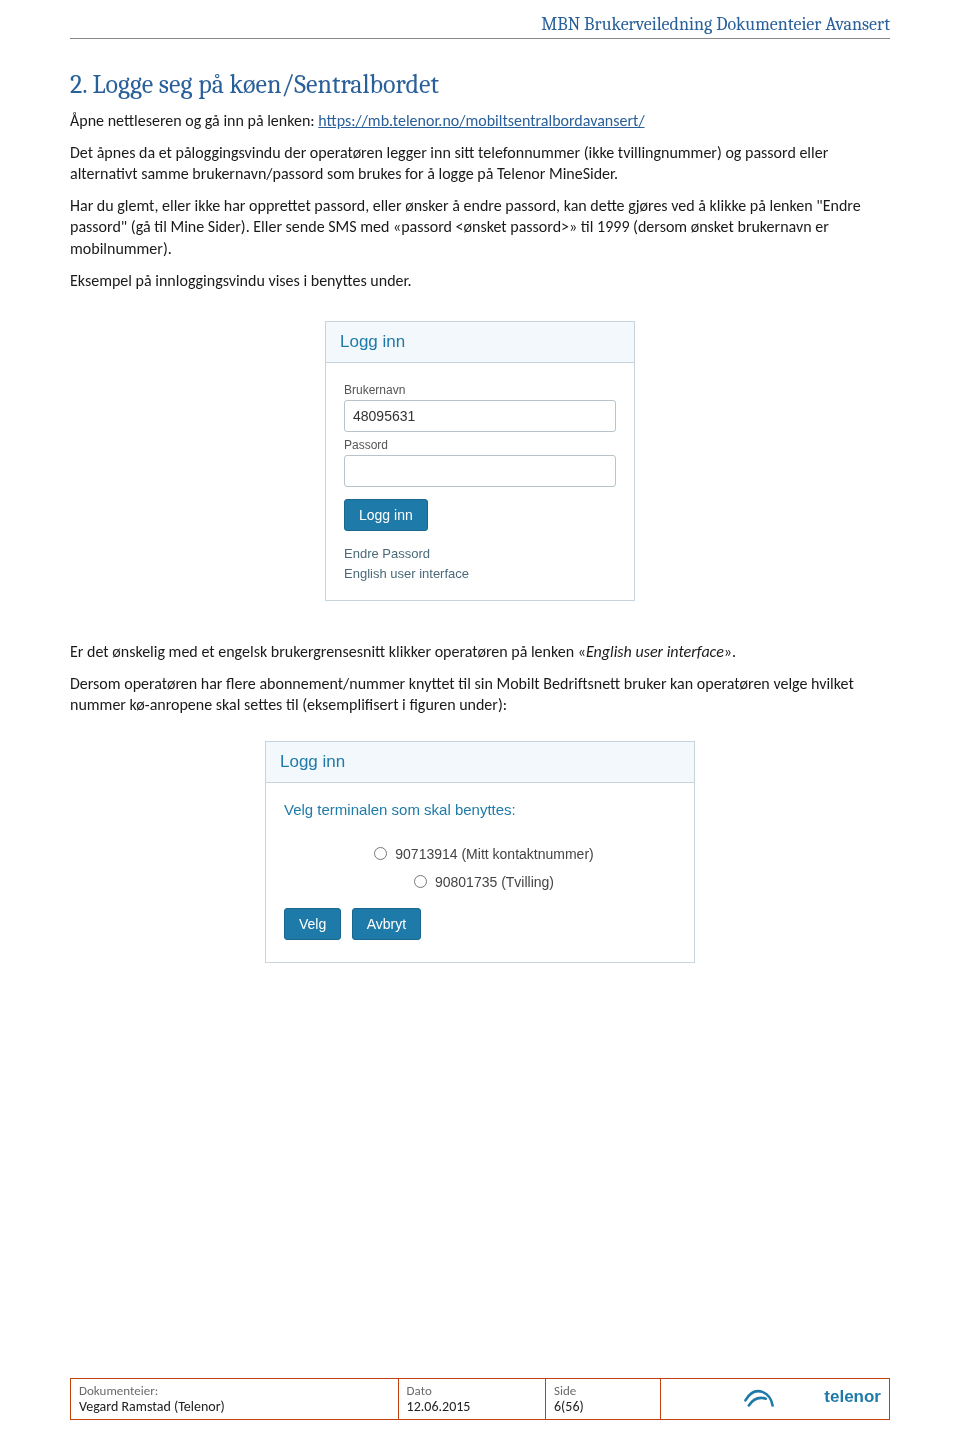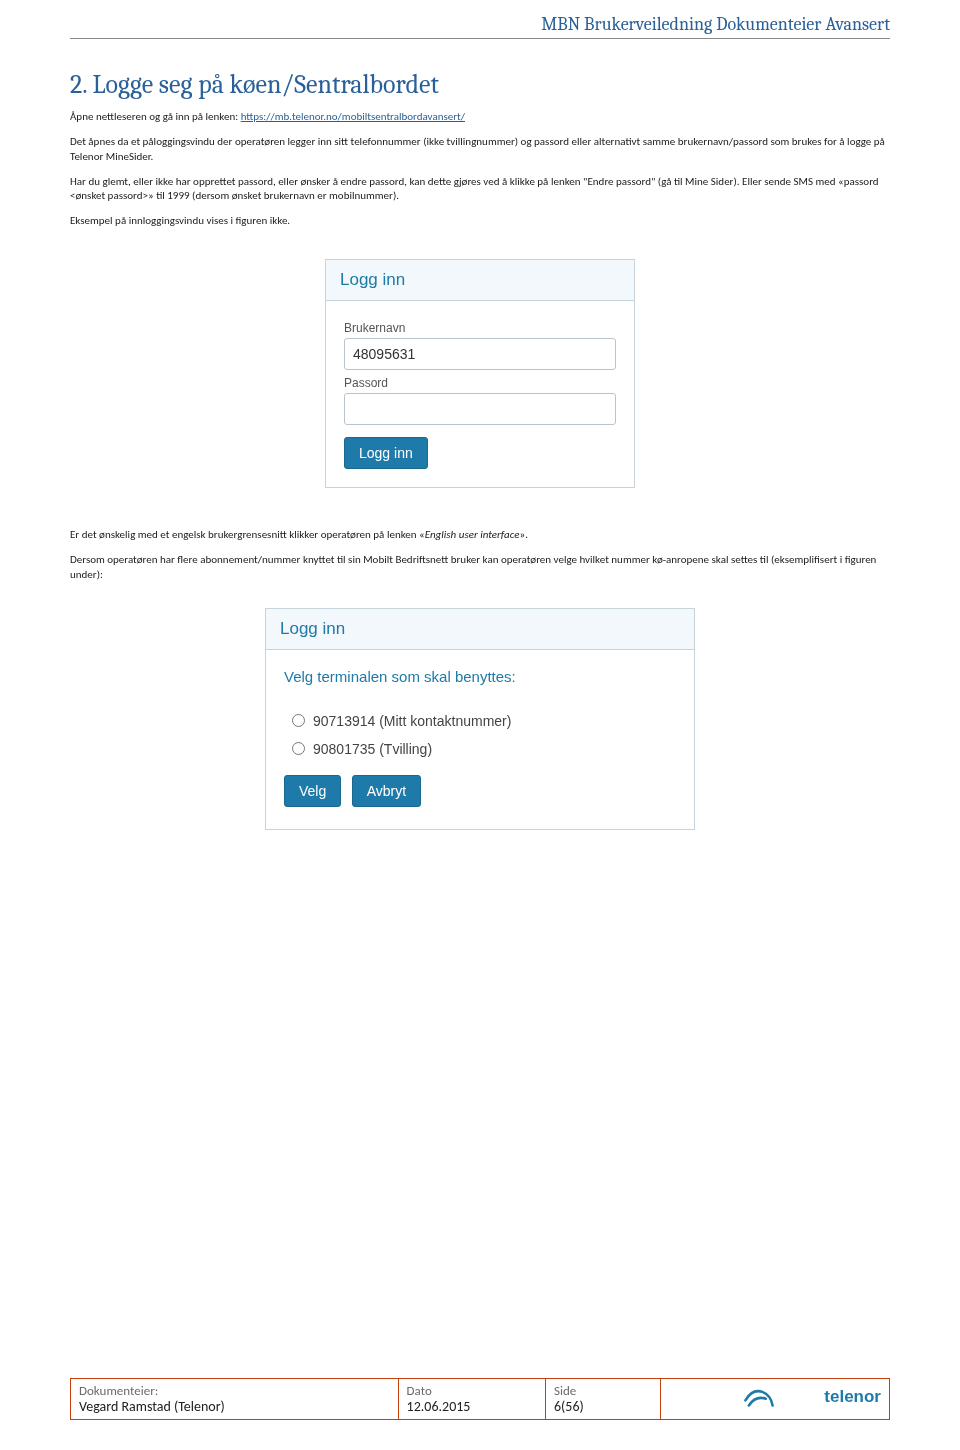--- a/index.html
+++ b/index.html
@@ -30,21 +30,21 @@
   .content {
     padding-top: 70px;
   }
   h2.section {
     font-family: Cambria, Georgia, serif;
     color: #2a6099;
     font-weight: normal;
     font-size: 26px;
     margin-bottom: 10px;
   }
-  p { font-size: 11px; line-height: 1.35; margin-bottom: 10px; }
+  p { font-size: 16px; line-height: 1.35; margin-bottom: 10px; }
   a.link { color: #2a6099; text-decoration: underline; }
   em { font-style: italic; }
 
   
   .login-panel {
     width: 310px;
     margin: 30px auto 40px auto;
     background: #fff;
     border: 1px solid #c7d4db;
     padding-bottom: 14px;
@@ -127,20 +127,21 @@
     font-size: 15px;
     margin: 4px 0 28px 0;
   }
   .radio-row {
     display: flex;
     align-items: center;
     font-size: 14px;
     color: #444;
     margin: 10px 0 12px 8px;
     gap: 8px;
+    justify-content: center;
   }
   .radio-row input[type=radio] {
     margin: 0;
   }
   .btn-row { margin-left: 0; margin-top: 6px; }
   .btn-row .btn { margin-right: 6px; margin-top: 6px; }
 
   
   .footer {
     position: absolute;
@@ -190,31 +191,35 @@
 <div class="content">
 
   <h2 class="section">2. Logge seg på køen/Sentralbordet</h2>
 
   <p>
     <span>Åpne nettleseren og gå inn på lenken: </span><a class="link">https://mb.telenor.no/mobiltsentralbordavansert/</a>
   </p>
 
   <p>Det åpnes da et påloggingsvindu der operatøren legger inn sitt telefonnummer (ikke tvillingnummer) og passord eller alternativt samme brukernavn/passord som brukes for å logge på Telenor MineSider.</p>
   <p>Har du glemt, eller ikke har opprettet passord, eller ønsker å endre passord, kan dette gjøres ved å klikke på lenken "Endre passord" (gå til Mine Sider). Eller sende SMS med «passord &lt;ønsket passord&gt;» til 1999 (dersom ønsket brukernavn er mobilnummer).</p>
-  <p>Eksempel på innloggingsvindu vises i figuren ikke.</p>
+  <p>Eksempel på innloggingsvindu vises i benyttes under.</p>
 
   <div class="login-panel">
     <div class="panel-head">Logg inn</div>
     <div class="panel-body">
       <label>Brukernavn</label>
       <input type="text" value="48095631" style="">
       <label>Passord</label>
       <input type="password" value="" style="">
       <button class="btn">Logg inn</button>
     </div>
+    <div class="panel-links">
+      <a>Endre Passord</a>
+      <a>English user interface</a>
+    </div>
   </div>
 
   <p>
     <span>Er det ønskelig med et engelsk brukergrensesnitt klikker operatøren på lenken «</span><em>English user interface</em><span>».</span>
   </p>
 
   <p>Dersom operatøren har flere abonnement/nummer knyttet til sin Mobilt Bedriftsnett bruker kan operatøren velge hvilket nummer kø-anropene skal settes til (eksemplifisert i figuren under):</p>
 
   <div class="terminal-panel">
     <div class="panel-head">Logg inn</div>

